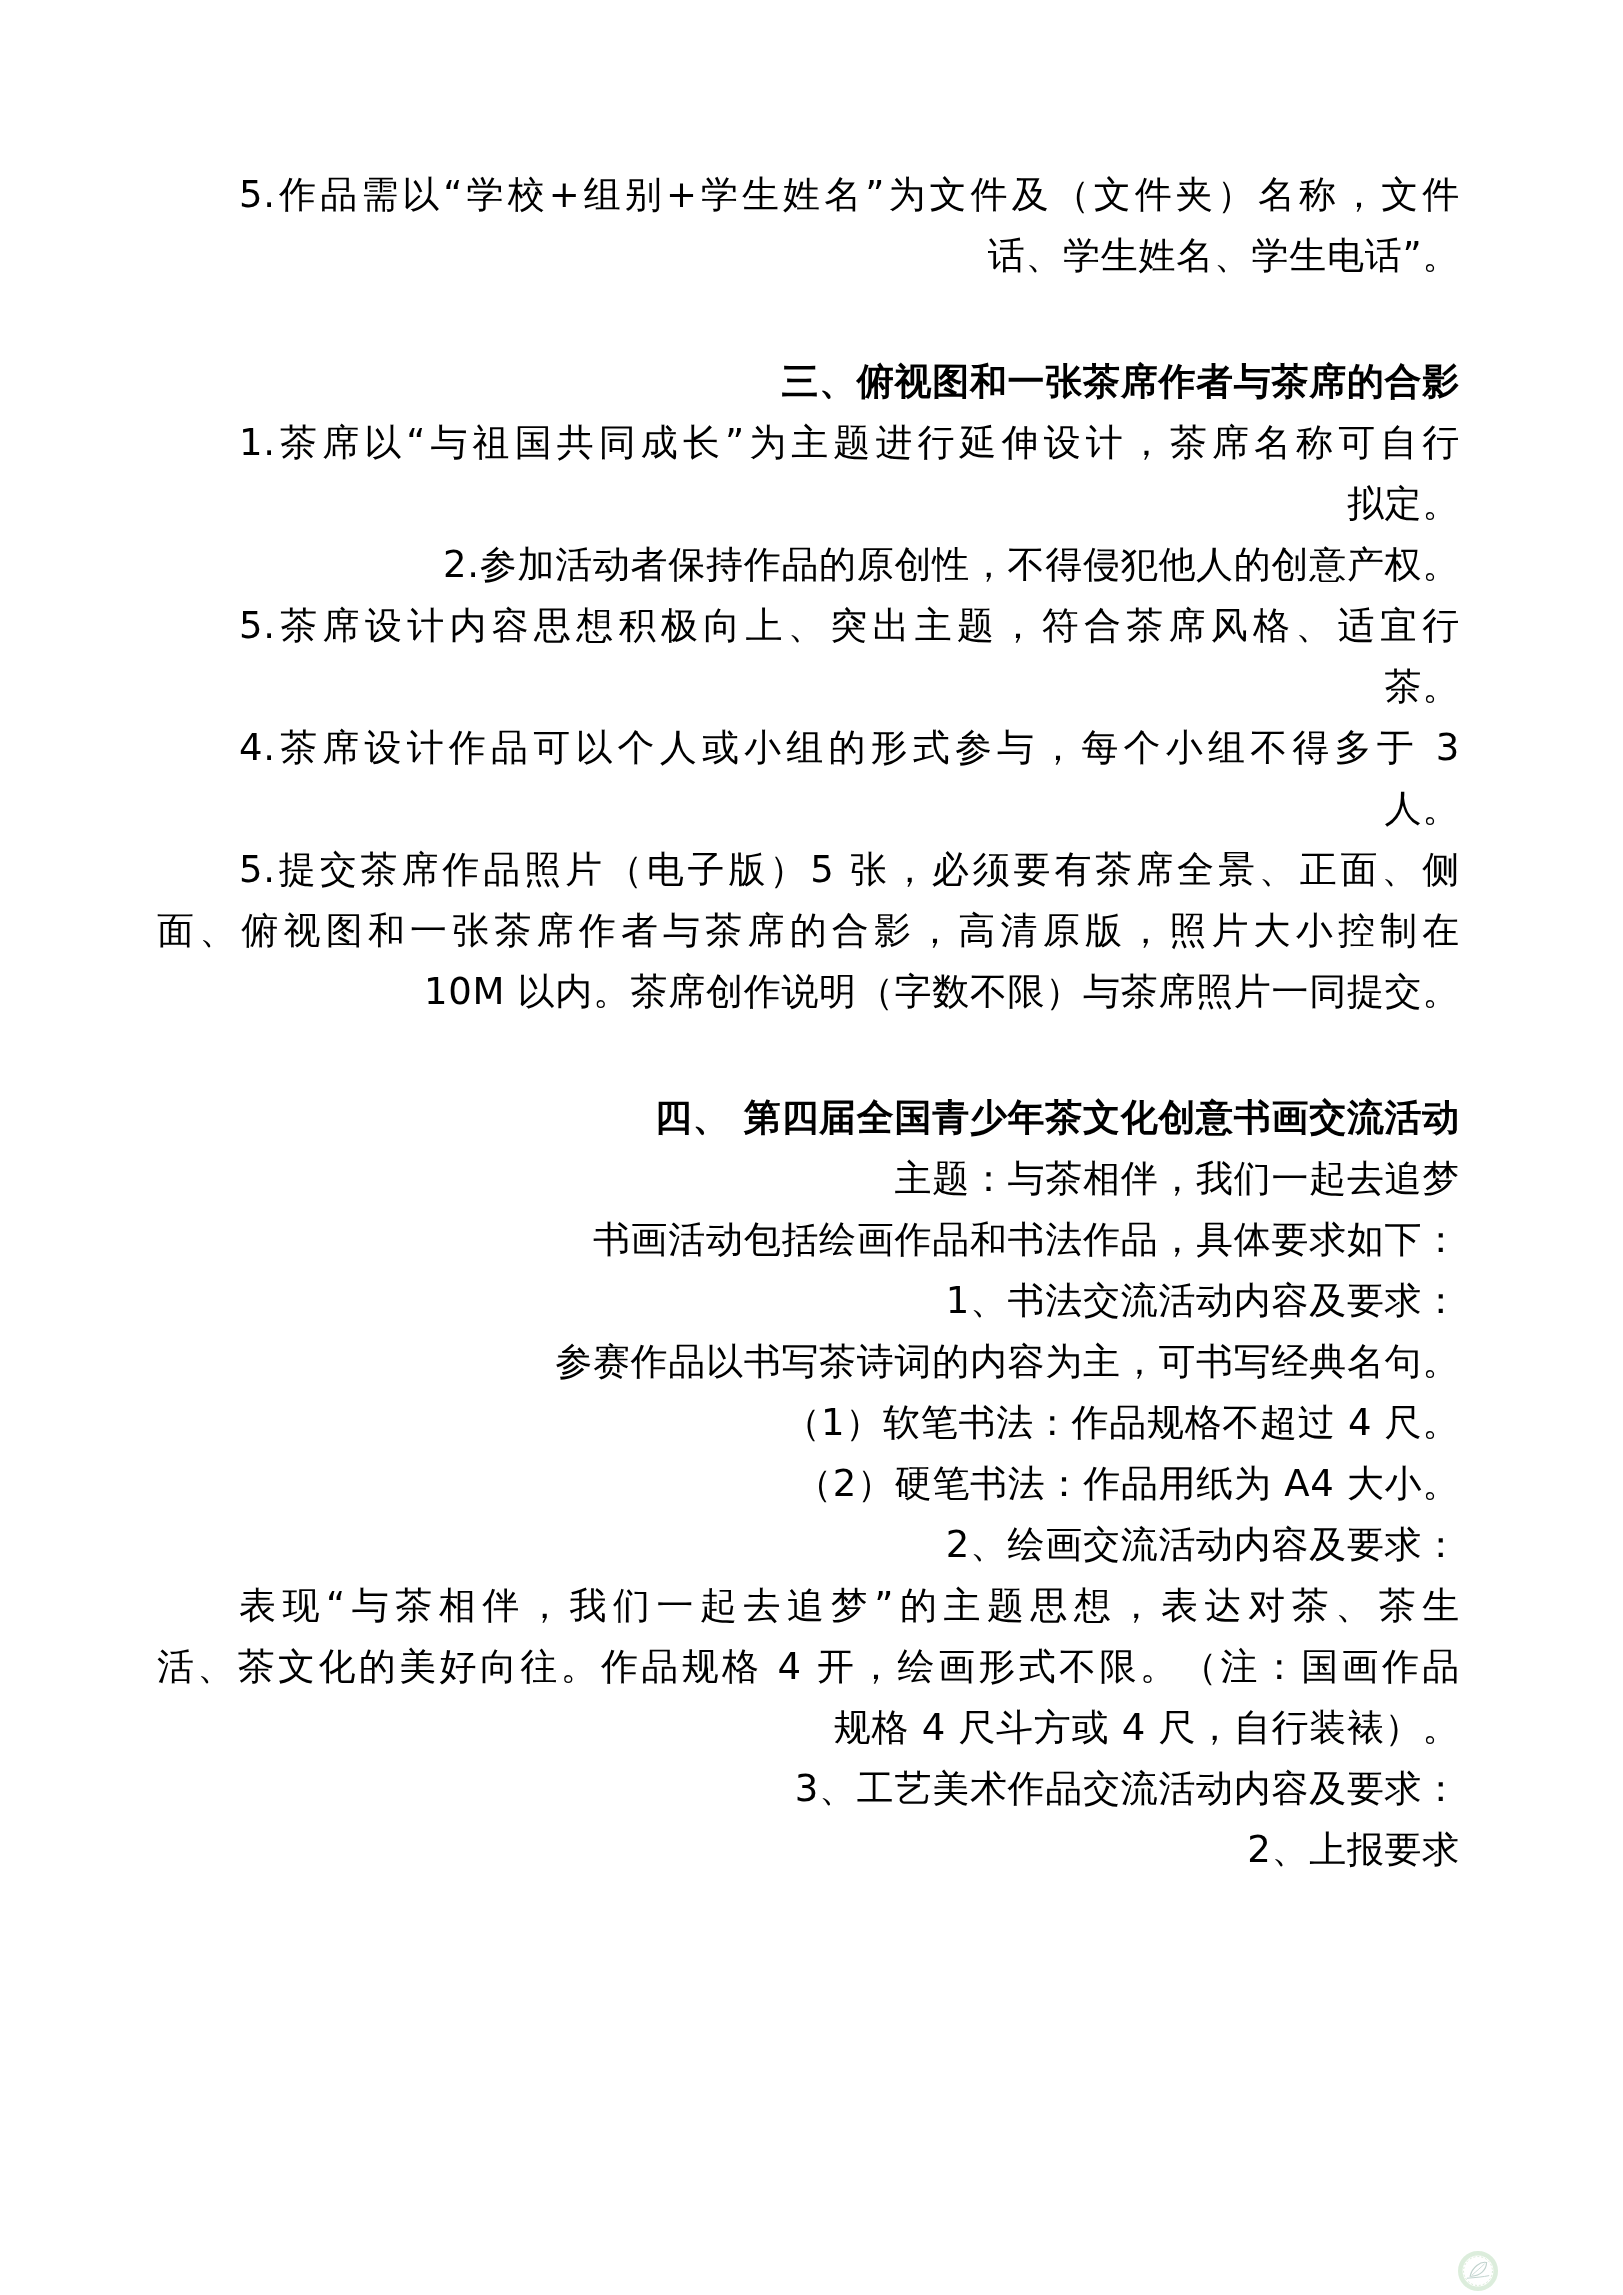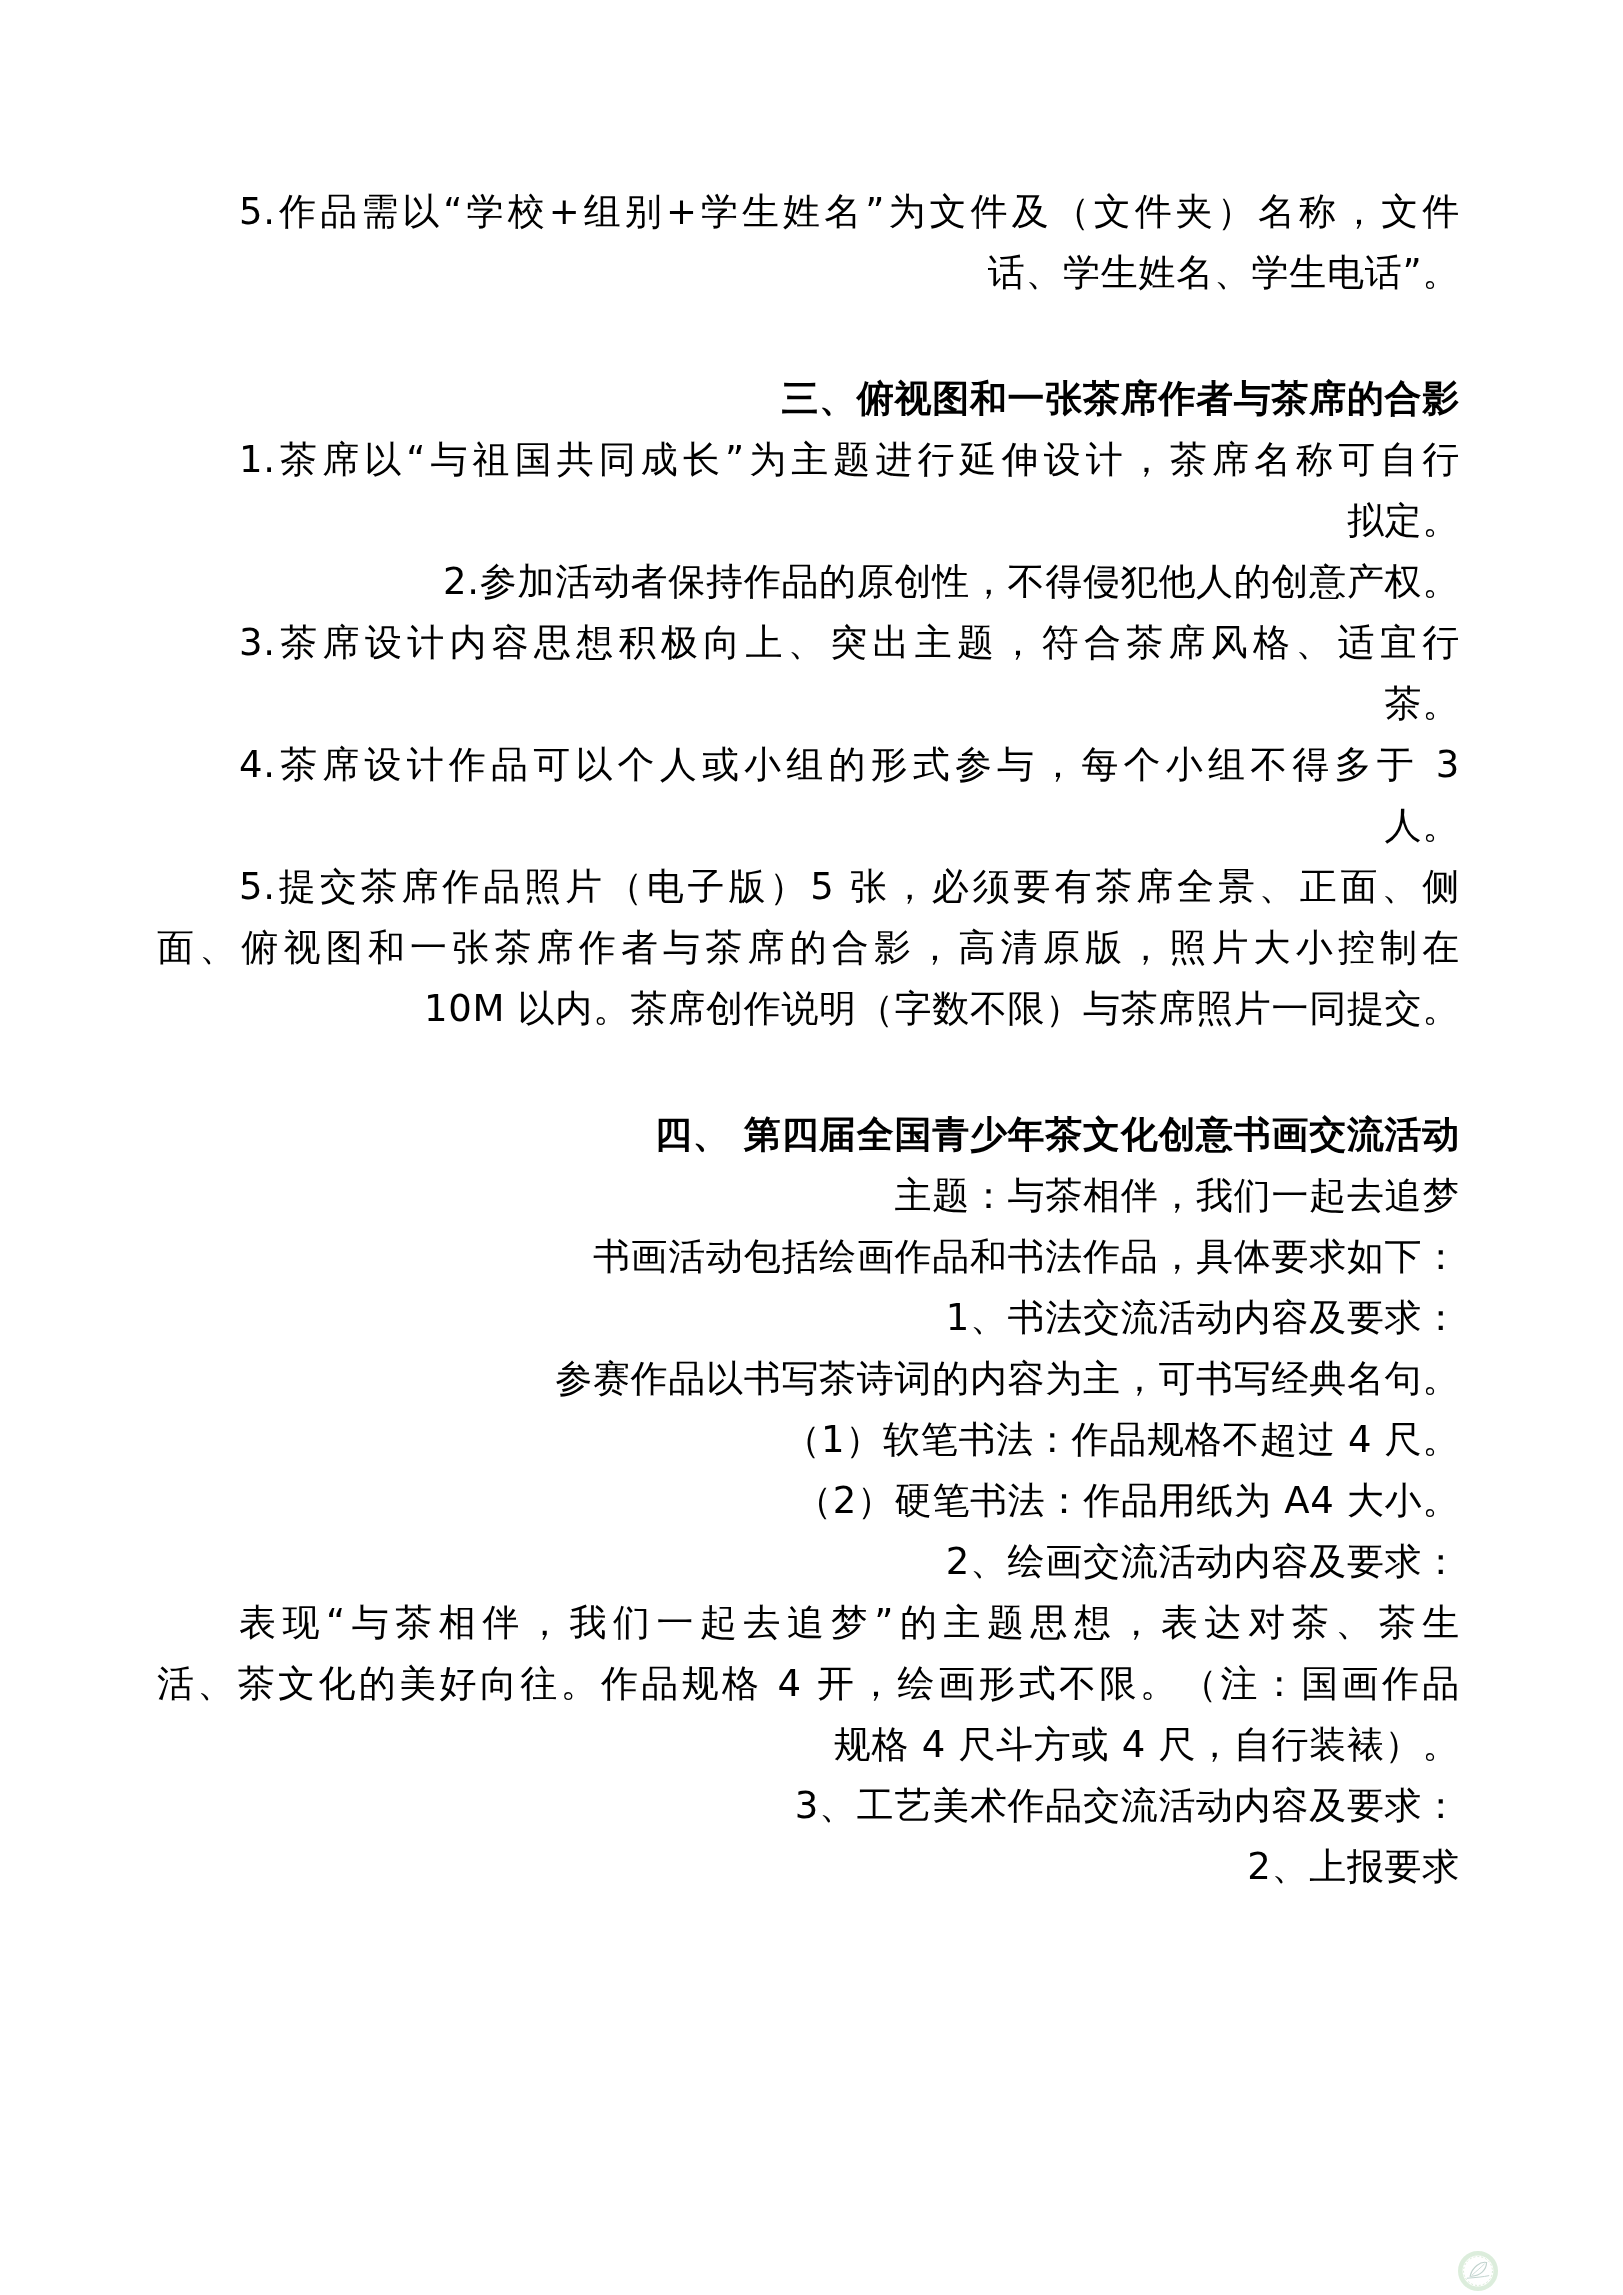--- a/index.html
+++ b/index.html
@@ -8,21 +8,21 @@
     width: 1623px;
     height: 2295px;
     background: #ffffff;
     color: #000000;
     font-family: "DejaVu Sans", sans-serif;
     overflow: hidden;
   }
   .content {
     position: absolute;
     left: 157px;
-    top: 181px;
+    top: 164px;
     width: 1303px;
   }
   .line {
     font-size: 37px;
     line-height: 61px;
     height: 61px;
     overflow: hidden;
     text-align: right;
     letter-spacing: 0.7px;
   }
@@ -55,21 +55,21 @@
         <div class="line indent">三、俯视图和一张茶席作者与茶席的合影</div>
       </div>
       <div class="para body">
         <div class="line indent fill">1.茶席以“与祖国共同成长”为主题进行延伸设计，茶席名称可自行</div>
         <div class="line">拟定。</div>
       </div>
       <div class="para body">
         <div class="line indent">2.参加活动者保持作品的原创性，不得侵犯他人的创意产权。</div>
       </div>
       <div class="para body">
-        <div class="line indent fill">3.茶席设计内容思想积极向上、突出主题，符合茶席风格、适宜行</div>
+        <div class="line indent fill">5.茶席设计内容思想积极向上、突出主题，符合茶席风格、适宜行</div>
         <div class="line">茶。</div>
       </div>
       <div class="para body">
         <div class="line indent fill">4.茶席设计作品可以个人或小组的形式参与，每个小组不得多于 3</div>
         <div class="line">人。</div>
       </div>
       <div class="para body">
         <div class="line indent fill">5.提交茶席作品照片（电子版）5 张，必须要有茶席全景、正面、侧</div>
         <div class="line fill">面、俯视图和一张茶席作者与茶席的合影，高清原版，照片大小控制在</div>
         <div class="line">10M 以内。茶席创作说明（字数不限）与茶席照片一同提交。</div>

